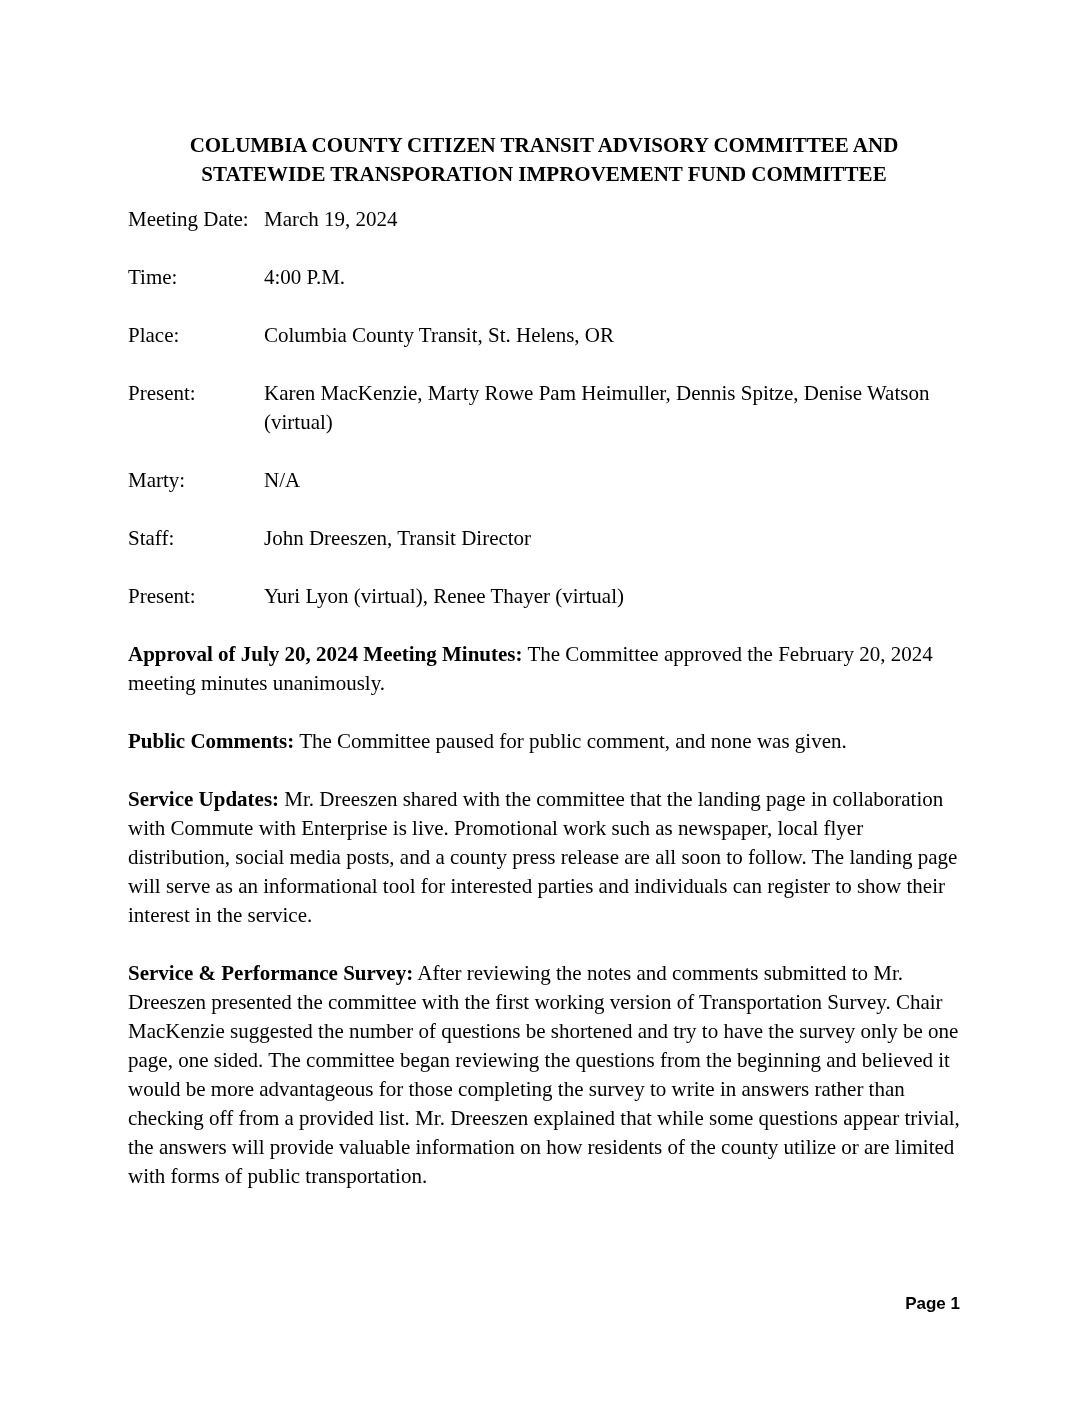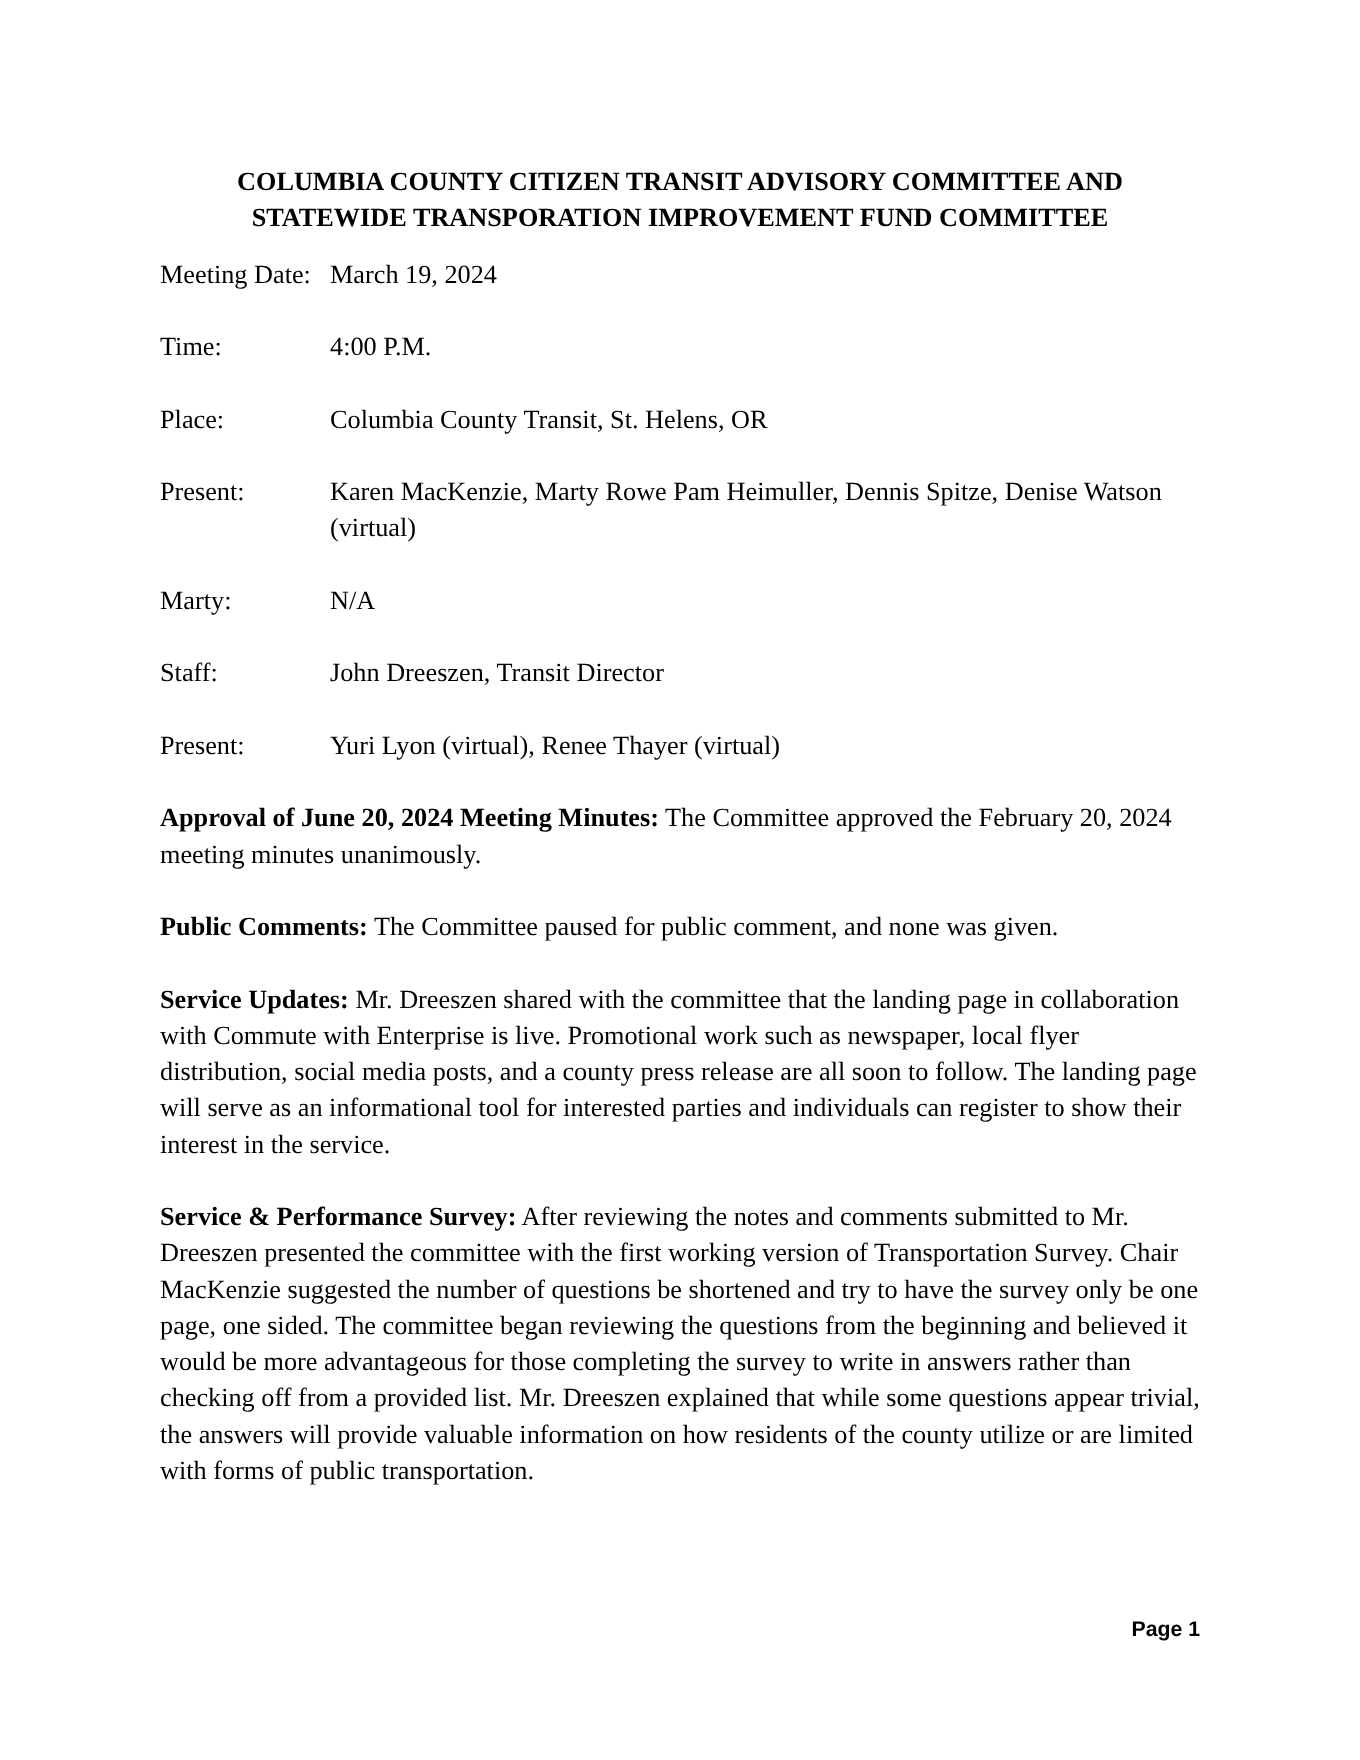--- a/index.html
+++ b/index.html
@@ -101,21 +101,21 @@
       <div class="meta-value">John Dreeszen, Transit Director</div>
     </div>
     <div class="meta-row">
       <div class="meta-label">Present:</div>
       <div class="meta-value">Yuri Lyon (virtual), Renee Thayer (virtual)</div>
     </div>
   </div>
 
   <div>
     <p class="section">
-      <span class="section-heading">Approval of June 20, 2024 Meeting Minutes:</span>
+      <span class="section-heading">Approval of July 20, 2024 Meeting Minutes:</span>
       <span>The Committee approved the February 20, 2024 meeting minutes unanimously.</span>
     </p>
     <p class="section">
       <span class="section-heading">Public Comments:</span>
       <span>The Committee paused for public comment, and none was given.</span>
     </p>
     <p class="section">
       <span class="section-heading">Service Updates:</span>
       <span>Mr. Dreeszen shared with the committee that the landing page in collaboration with Commute with Enterprise is live. Promotional work such as newspaper, local flyer distribution, social media posts, and a county press release are all soon to follow. The landing page will serve as an informational tool for interested parties and individuals can register to show their interest in the service.</span>
     </p>

